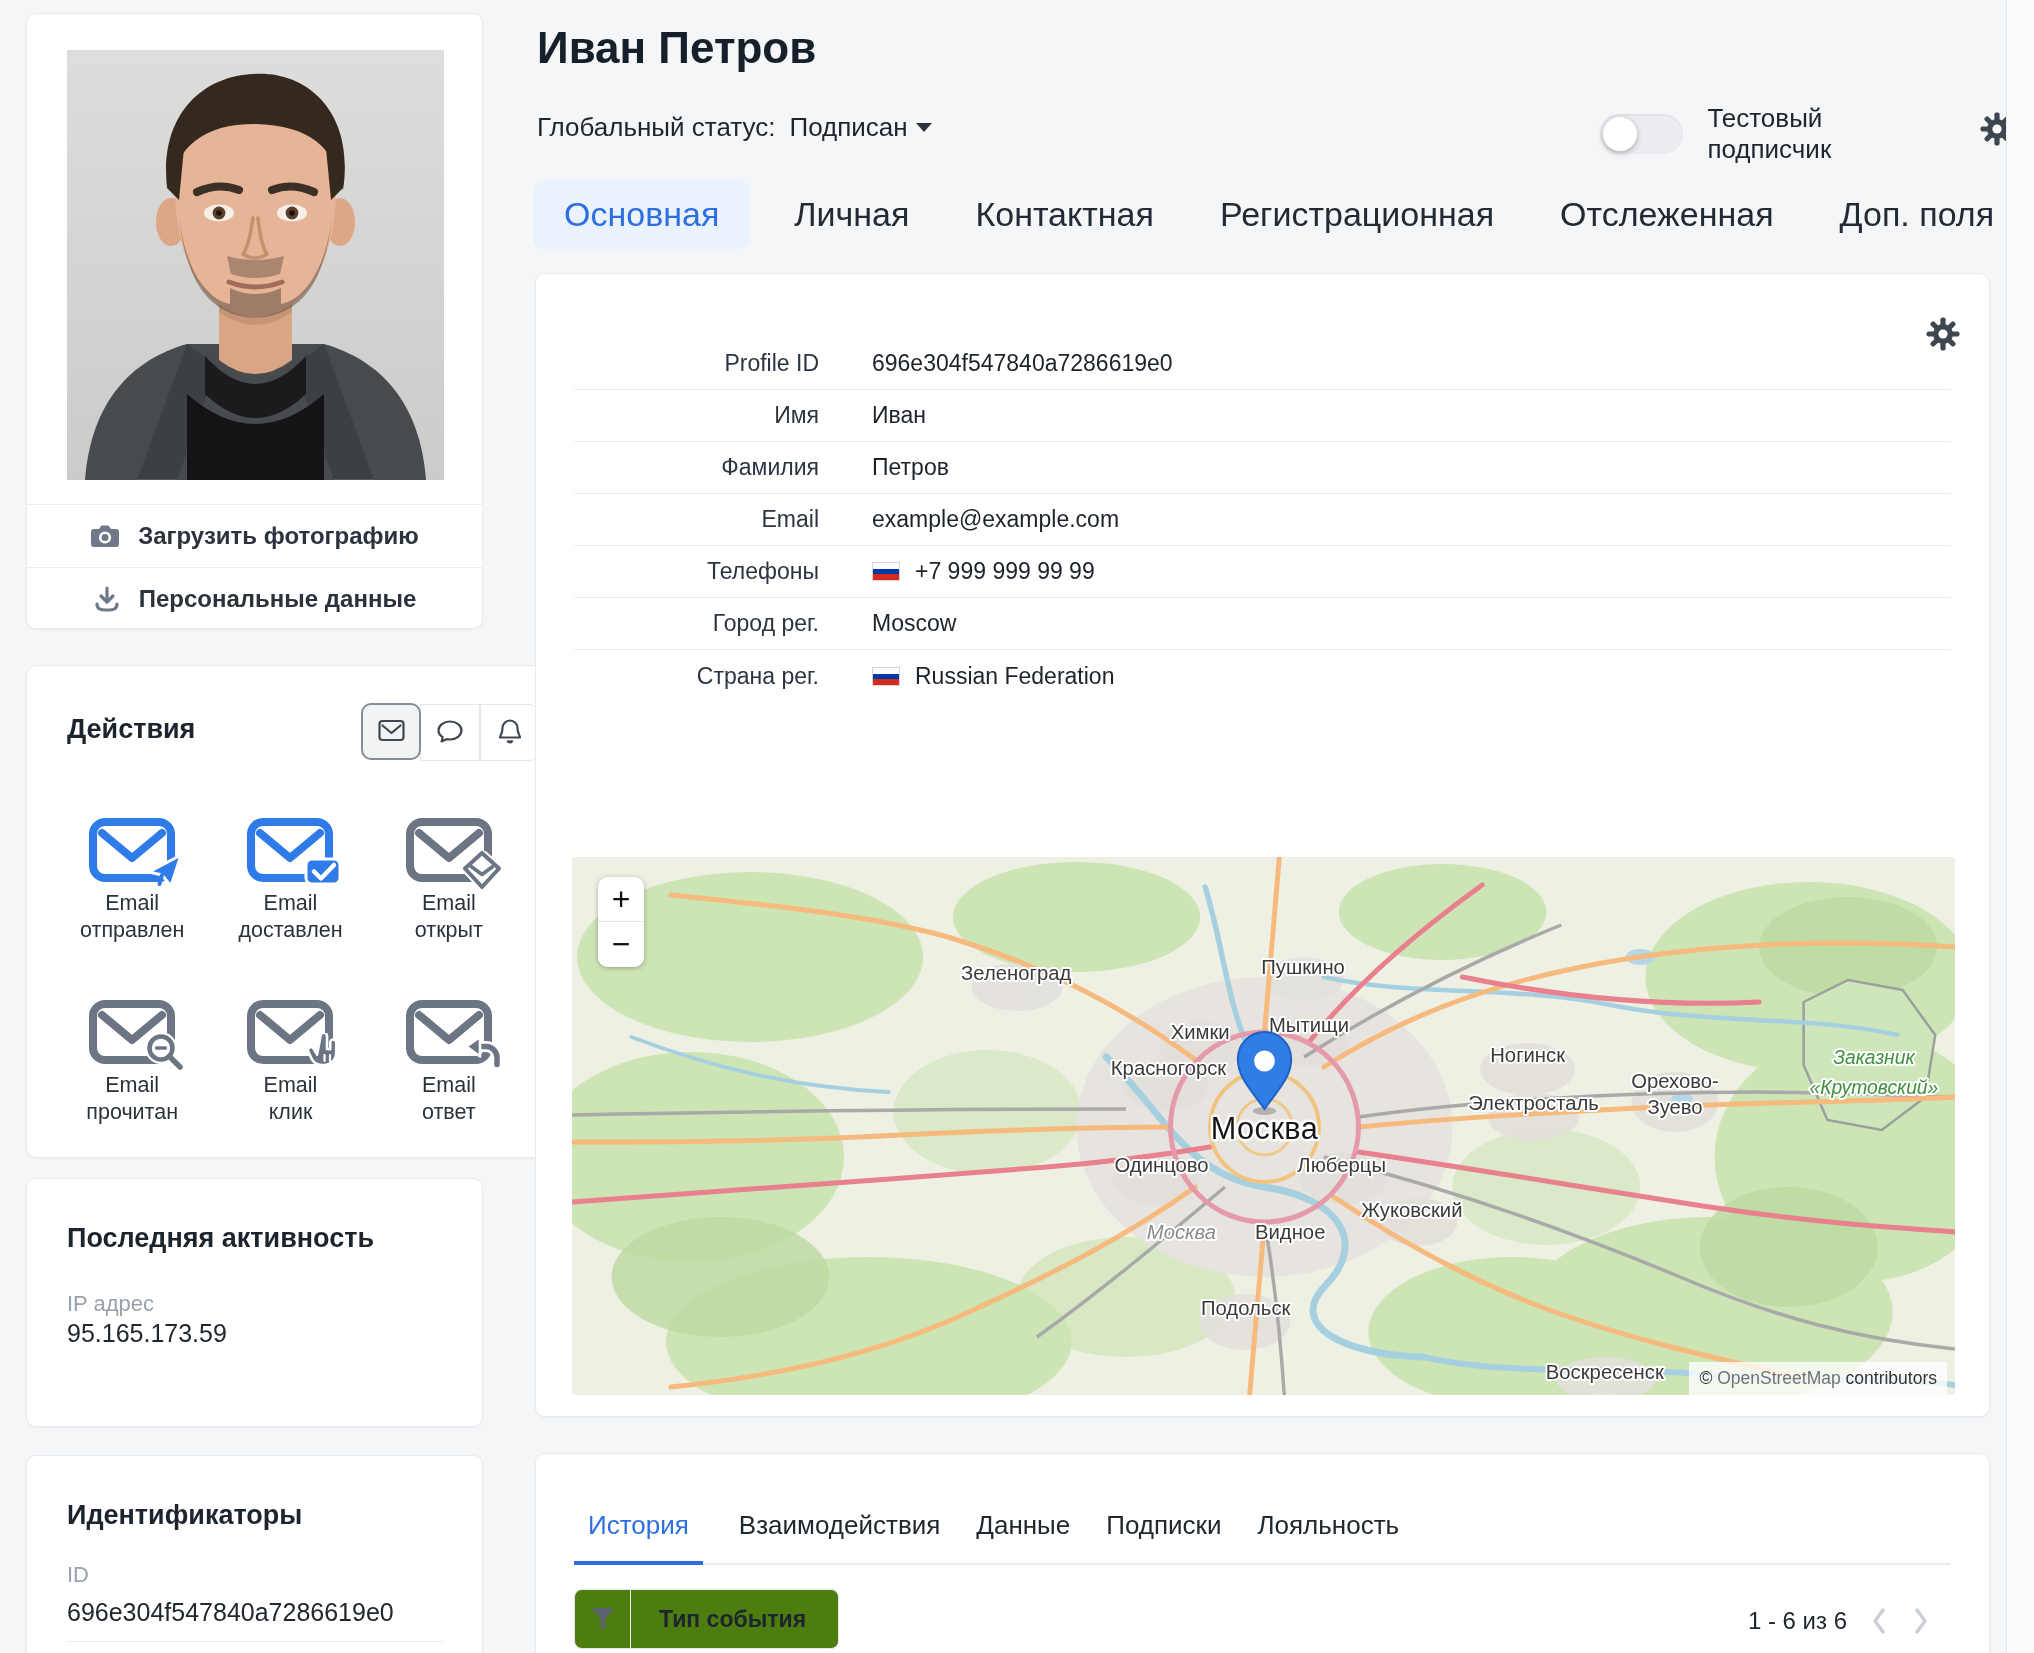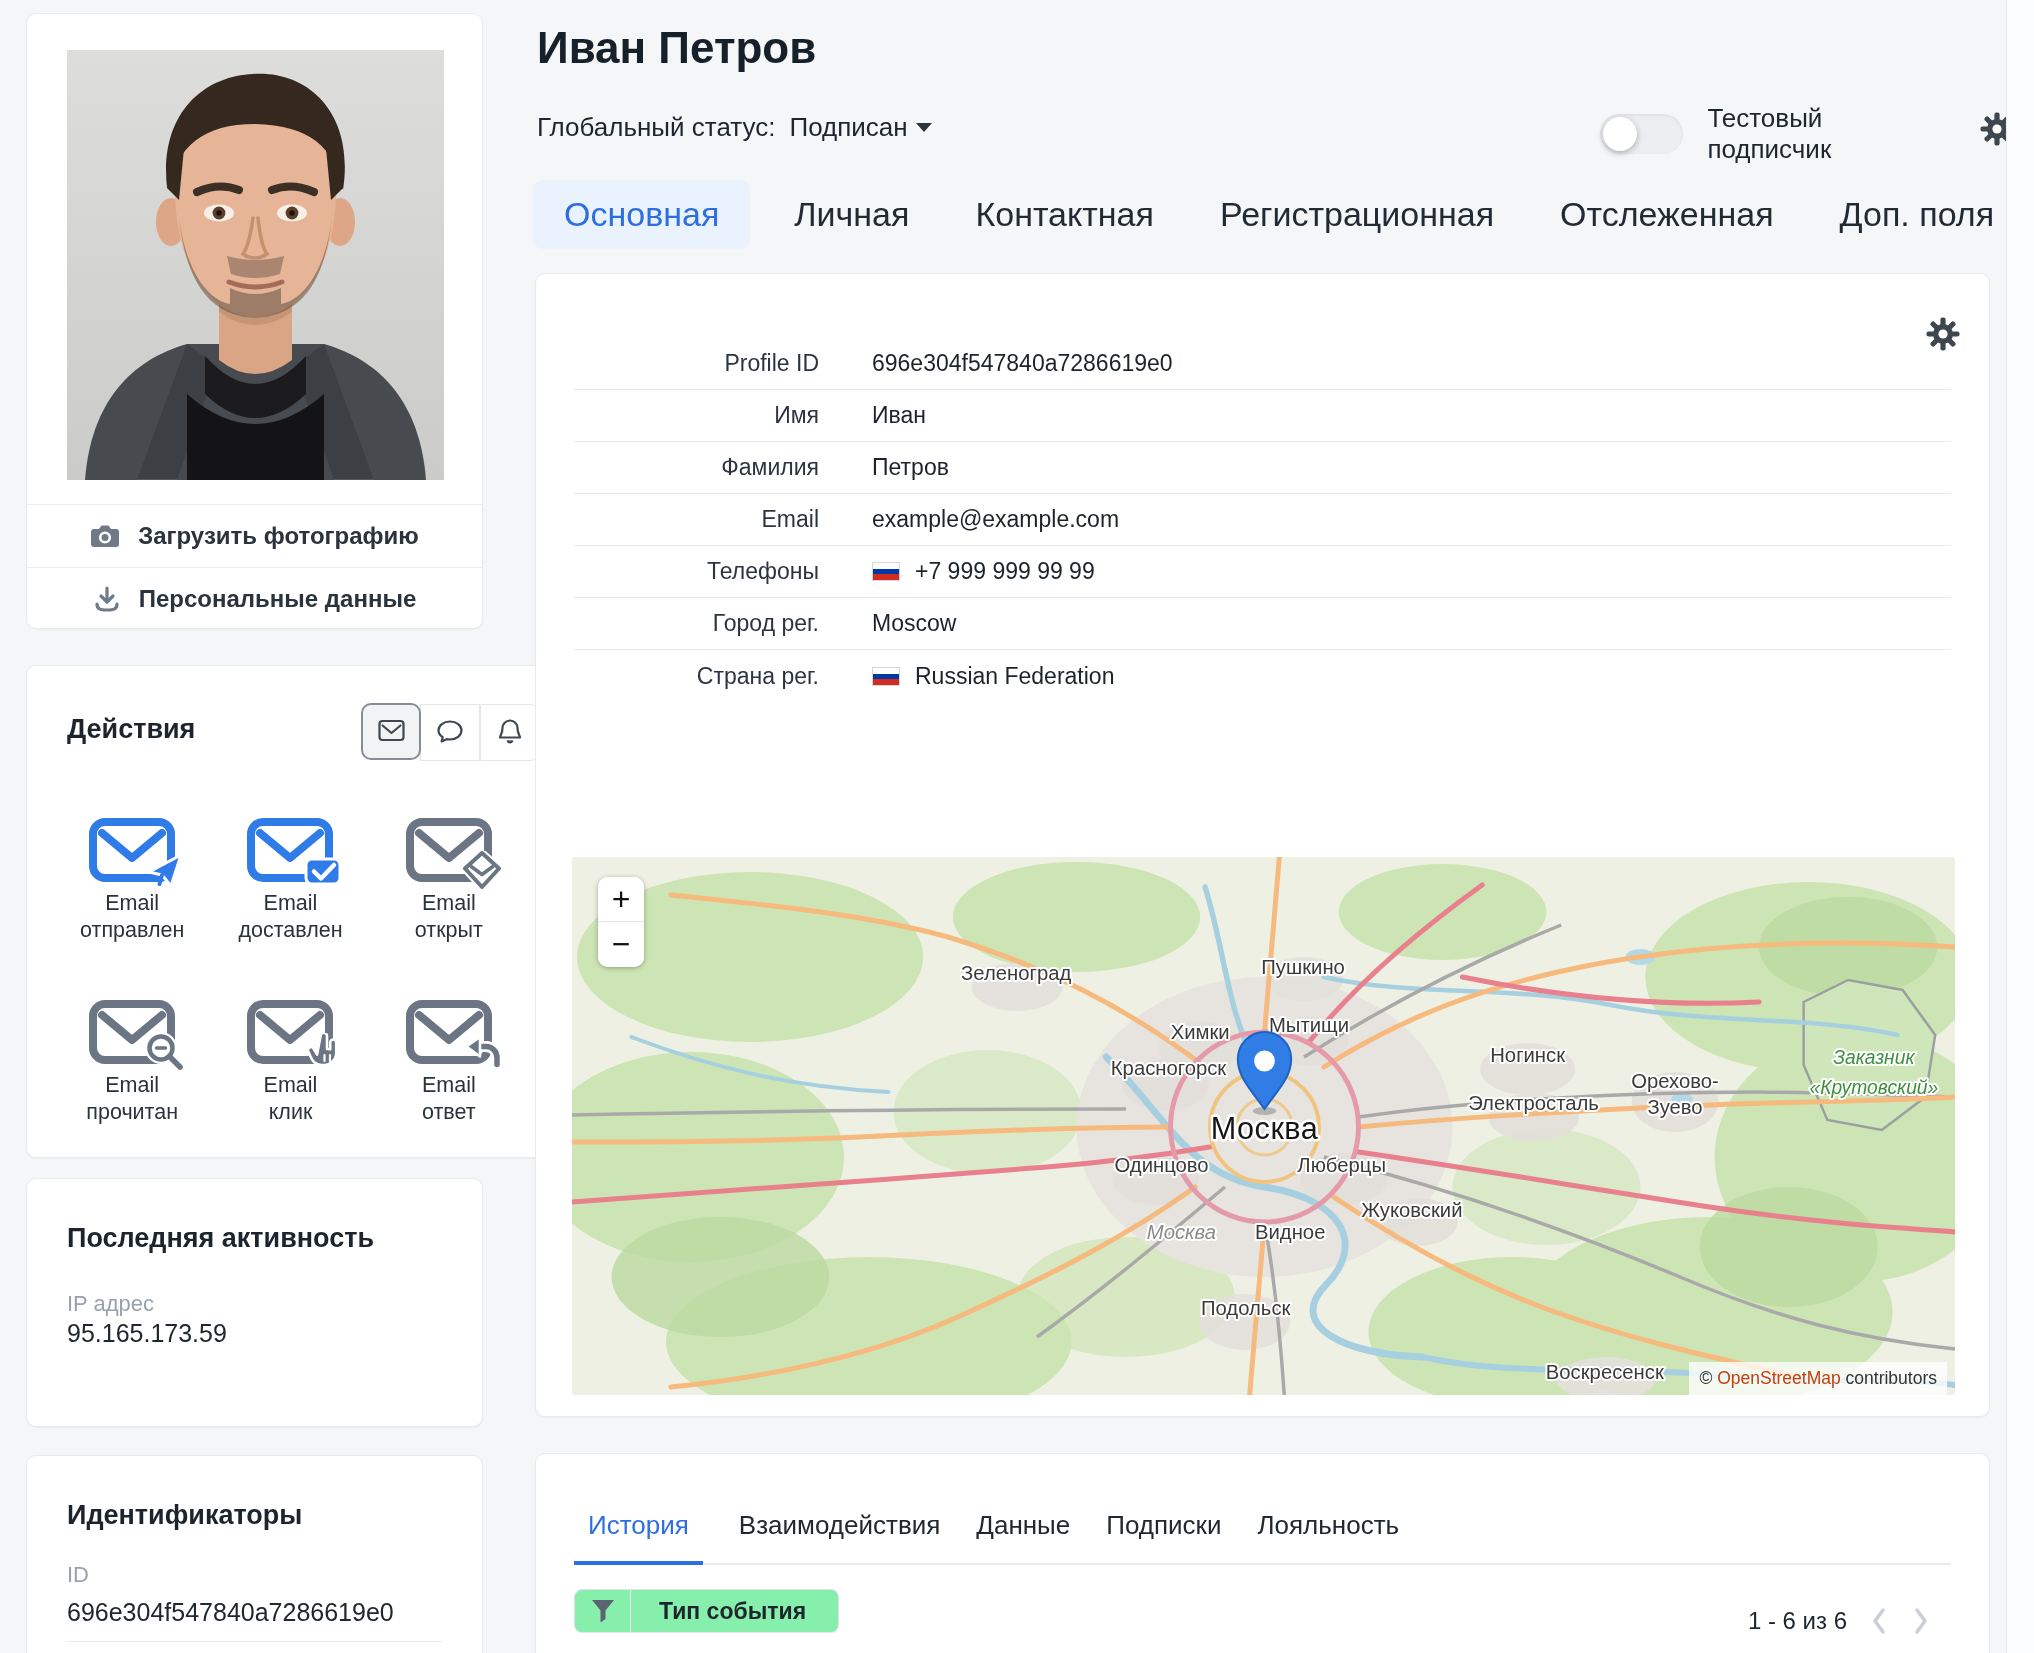--- a/index.html
+++ b/index.html
@@ -71,29 +71,29 @@
   #mapsvg { position:absolute; inset:0; }
   #mapsvg text { font-family:"Liberation Sans", sans-serif; font-size:20.5px; fill:#3b3b3b; text-anchor:middle;
                  paint-order:stroke; stroke:#ffffff; stroke-width:4px; stroke-linejoin:round; }
   #mapsvg text.city  { font-size:31px; fill:#161616; stroke-width:5px; letter-spacing:.5px; }
   #mapsvg text.green { fill:#3f8f3f; font-style:italic; font-size:19.5px; }
   #mapsvg text.river { fill:#8b8b8b; font-style:italic; }
   .zoomctl { position:absolute; left:26px; top:20px; width:46px; border-radius:10px; overflow:hidden; background:#fff; box-shadow:0 1px 5px rgba(0,0,0,.3); }
   .zbtn { width:46px; height:45px; display:flex; align-items:center; justify-content:center; font-size:32px; color:#111; cursor:pointer; background:#fff; border:none; }
   .zbtn:first-child { border-bottom:1px solid #e3e5e8; }
   .attrib { position:absolute; right:8px; bottom:0; background:rgba(255,255,255,.78); padding:6px 10px; font-size:17.5px; color:#333; }
-  .attrib a { color:#c2410c; text-decoration:none; cursor:pointer; }
+  .attrib a { color:#737373; text-decoration:none; cursor:pointer; }
 
   
   #bottom-card { left:535px; top:1453px; width:1455px; height:320px; }
   #btabs { position:absolute; left:38px; right:38px; top:56px; display:flex; border-bottom:2px solid #e8ebef; }
   .btab { font-size:26px; color:#202830; padding:0 0 22px 0; margin-right:36px; cursor:pointer;text-align:center; }
   .btab.active { color:#2e6fe0; padding:0 14px 19px 14px; border-bottom:4px solid #2e6fe0; margin-bottom:-2px; }
   #filters { position:absolute; left:38px; top:135px; display:flex; gap:22px; }
-  .fbtn { display:flex; align-items:center; height:44px; background:#86efac; border:1px solid #e0e4e9; border-radius:8px; overflow:hidden; cursor:pointer; }
+  .fbtn { display:flex; align-items:center; height:60px; background:#4d7c0f; border:1px solid #e0e4e9; border-radius:8px; overflow:hidden; cursor:pointer; }
   .icell { width:56px; height:100%; display:flex; align-items:center; justify-content:center; border-right:1px solid #eceef1; }
   .ftext { padding:0 32px 0 28px; font-size:23px; font-weight:700; color:#1d252e; display:flex; align-items:center; gap:14px; }
   .ftext .caret { border-top-color:#1d252e; border-left-width:7px; border-right-width:7px; border-top-width:8px; margin-left:0; }
   #pagination { position:absolute; right:58px; top:152px; display:flex; align-items:center; gap:22px; font-size:24px; color:#1d252e; }
   .chev { background:none; border:none; cursor:pointer; display:flex; align-items:center; }
 
   #scrollbar { position:absolute; right:0; top:0; width:28px; height:100%; background:#fbfcfe; border-left:1px solid #e6e9ed; }
 </style>
 </head>
 <body>

